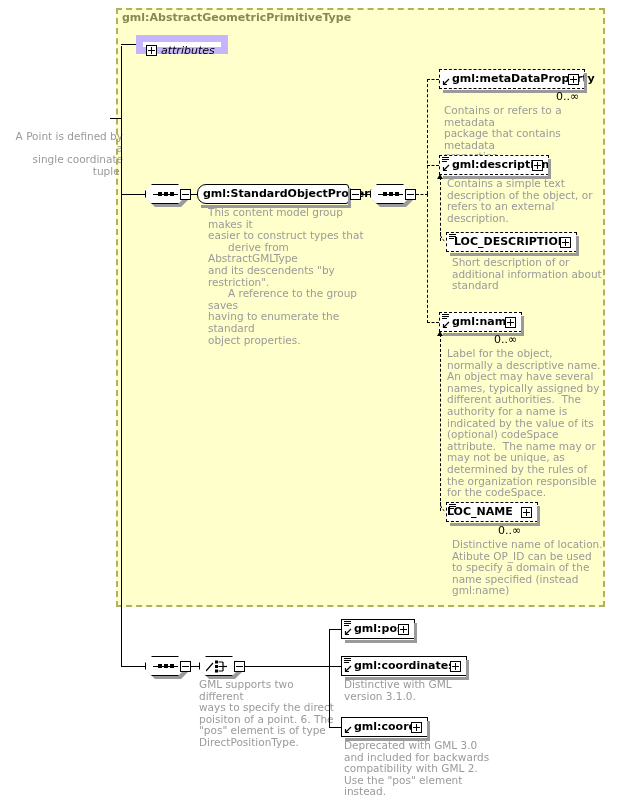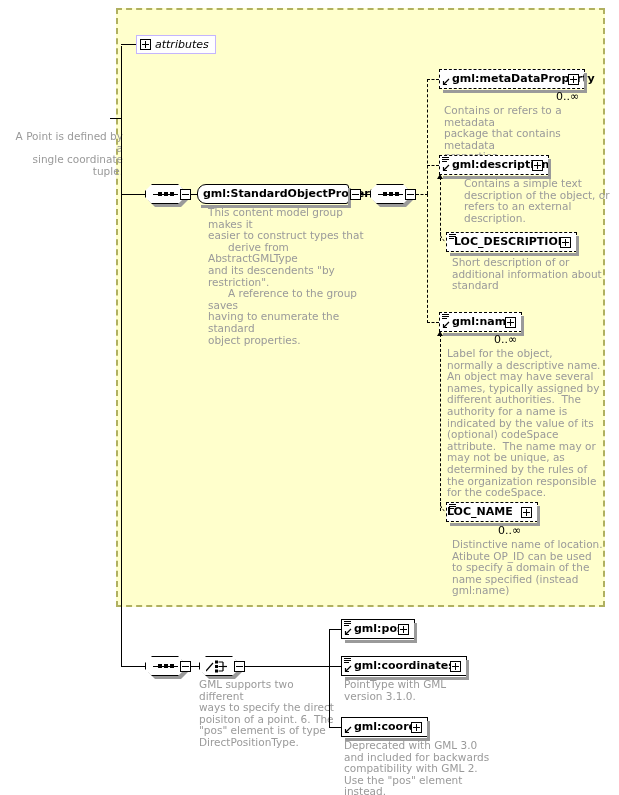--- a/index.html
+++ b/index.html
@@ -51,39 +51,40 @@
 
   
   .comp{position:absolute;width:44px;height:22px;}
   .comp .oct{position:absolute;left:0;top:0;width:40px;height:20px;
        background:#fff;border:1px solid #000;box-sizing:border-box;
        clip-path:polygon(7px 0,33px 0,40px 7px,40px 13px,33px 20px,7px 20px,0 13px,0 7px);}
   .comp .octsh{position:absolute;left:3px;top:3px;width:40px;height:20px;background:#9a9a9a;
        clip-path:polygon(7px 0,33px 0,40px 7px,40px 13px,33px 20px,7px 20px,0 13px,0 7px);}
 
   
-  .attrbox{position:absolute;background:#fff;border:1px solid #c4b5fd;height:19px;
+  .attrbox{position:absolute;background:#fff;border:7px solid #c4b5fd;height:19px;
         line-height:17px;font-size:11px;font-style:italic;color:#000;
         box-sizing:border-box;padding-left:18px;padding-right:6px;}
 
   
   .ln{position:absolute;background:#000;}
   .lnh{height:1px;}
   .lnv{width:1px;}
   .dln-v{position:absolute;width:0;border-left:1px dashed #000;}
   .dln-h{position:absolute;height:0;border-top:1px dashed #000;}
   .uparrow{position:absolute;width:0;height:0;border-left:3px solid transparent;
        border-right:3px solid transparent;border-bottom:5px solid #000;}
 </style>
 </head>
 <body>
 
 <div class="canvas">
 
   <div class="typebox"></div>
+  <div class="typebox-title">gml:AbstractGeometricPrimitiveType</div>
 
   <div class="ann" style="left:8px;top:131px;width:115px;text-align:right;">A Point is defined by a
 single coordinate tuple.</div>
 
   <div class="ln lnh" style="left:110px;top:118px;width:12px;"></div>
   <div class="ln lnv" style="left:121px;top:46px;height:72px;"></div>
   <div class="ln lnv" style="left:121px;top:118px;height:549px;"></div>
 
   <div class="ln lnh" style="left:121px;top:44px;width:15px;"></div>
   <div class="attrbox" style="left:136px;top:35px;">
@@ -175,21 +176,21 @@
         <i></i>
         <i></i>
       </span>
     <svg class="ico-arrow" viewBox="0 0 8 8">
       <path d="M7 1 L2 6 M1.5 3 L1.5 6.5 L5 6.5" stroke="#000" stroke-width="1.2" fill="none"></path>
     </svg>
     <span class="shadow"></span>
       <span class="shadow-r"></span>
     <span class="ctl plus" style="right:5px;top:4px;"></span>
   </div>
-  <div class="ann" style="left:447px;top:178px;width:150px;margin-left:17px;">Contains a simple text
+  <div class="ann" style="left:447px;top:178px;width:150px;">Contains a simple text
 description of the object, or
 refers to an external
 description.</div>
 
   <div class="node dashed" style="left:446px;top:232px;width:131px;">
     <span class="lbl" style="left:7px;">LOC_DESCRIPTION</span>
     <span class="ico-lines">
         <i></i>
         <i></i>
         <i></i>
@@ -311,21 +312,21 @@
         <i></i>
         <i></i>
       </span>
     <svg class="ico-arrow" viewBox="0 0 8 8">
       <path d="M7 1 L2 6 M1.5 3 L1.5 6.5 L5 6.5" stroke="#000" stroke-width="1.2" fill="none"></path>
     </svg>
     <span class="shadow"></span>
       <span class="shadow-r"></span>
     <span class="ctl plus" style="right:5px;top:4px;"></span>
   </div>
-  <div class="ann" style="left:344px;top:679px;width:150px;">PointType with GML
+  <div class="ann" style="left:344px;top:679px;width:150px;">Distinctive with GML
 version 3.1.0.</div>
 
   <div class="node" style="left:341px;top:717px;width:87px;">
     <span class="lbl">gml:coord</span>
     <svg class="ico-arrow" viewBox="0 0 8 8">
       <path d="M7 1 L2 6 M1.5 3 L1.5 6.5 L5 6.5" stroke="#000" stroke-width="1.2" fill="none"></path>
     </svg>
     <span class="shadow"></span>
       <span class="shadow-r"></span>
     <span class="ctl plus" style="right:5px;top:4px;"></span>

